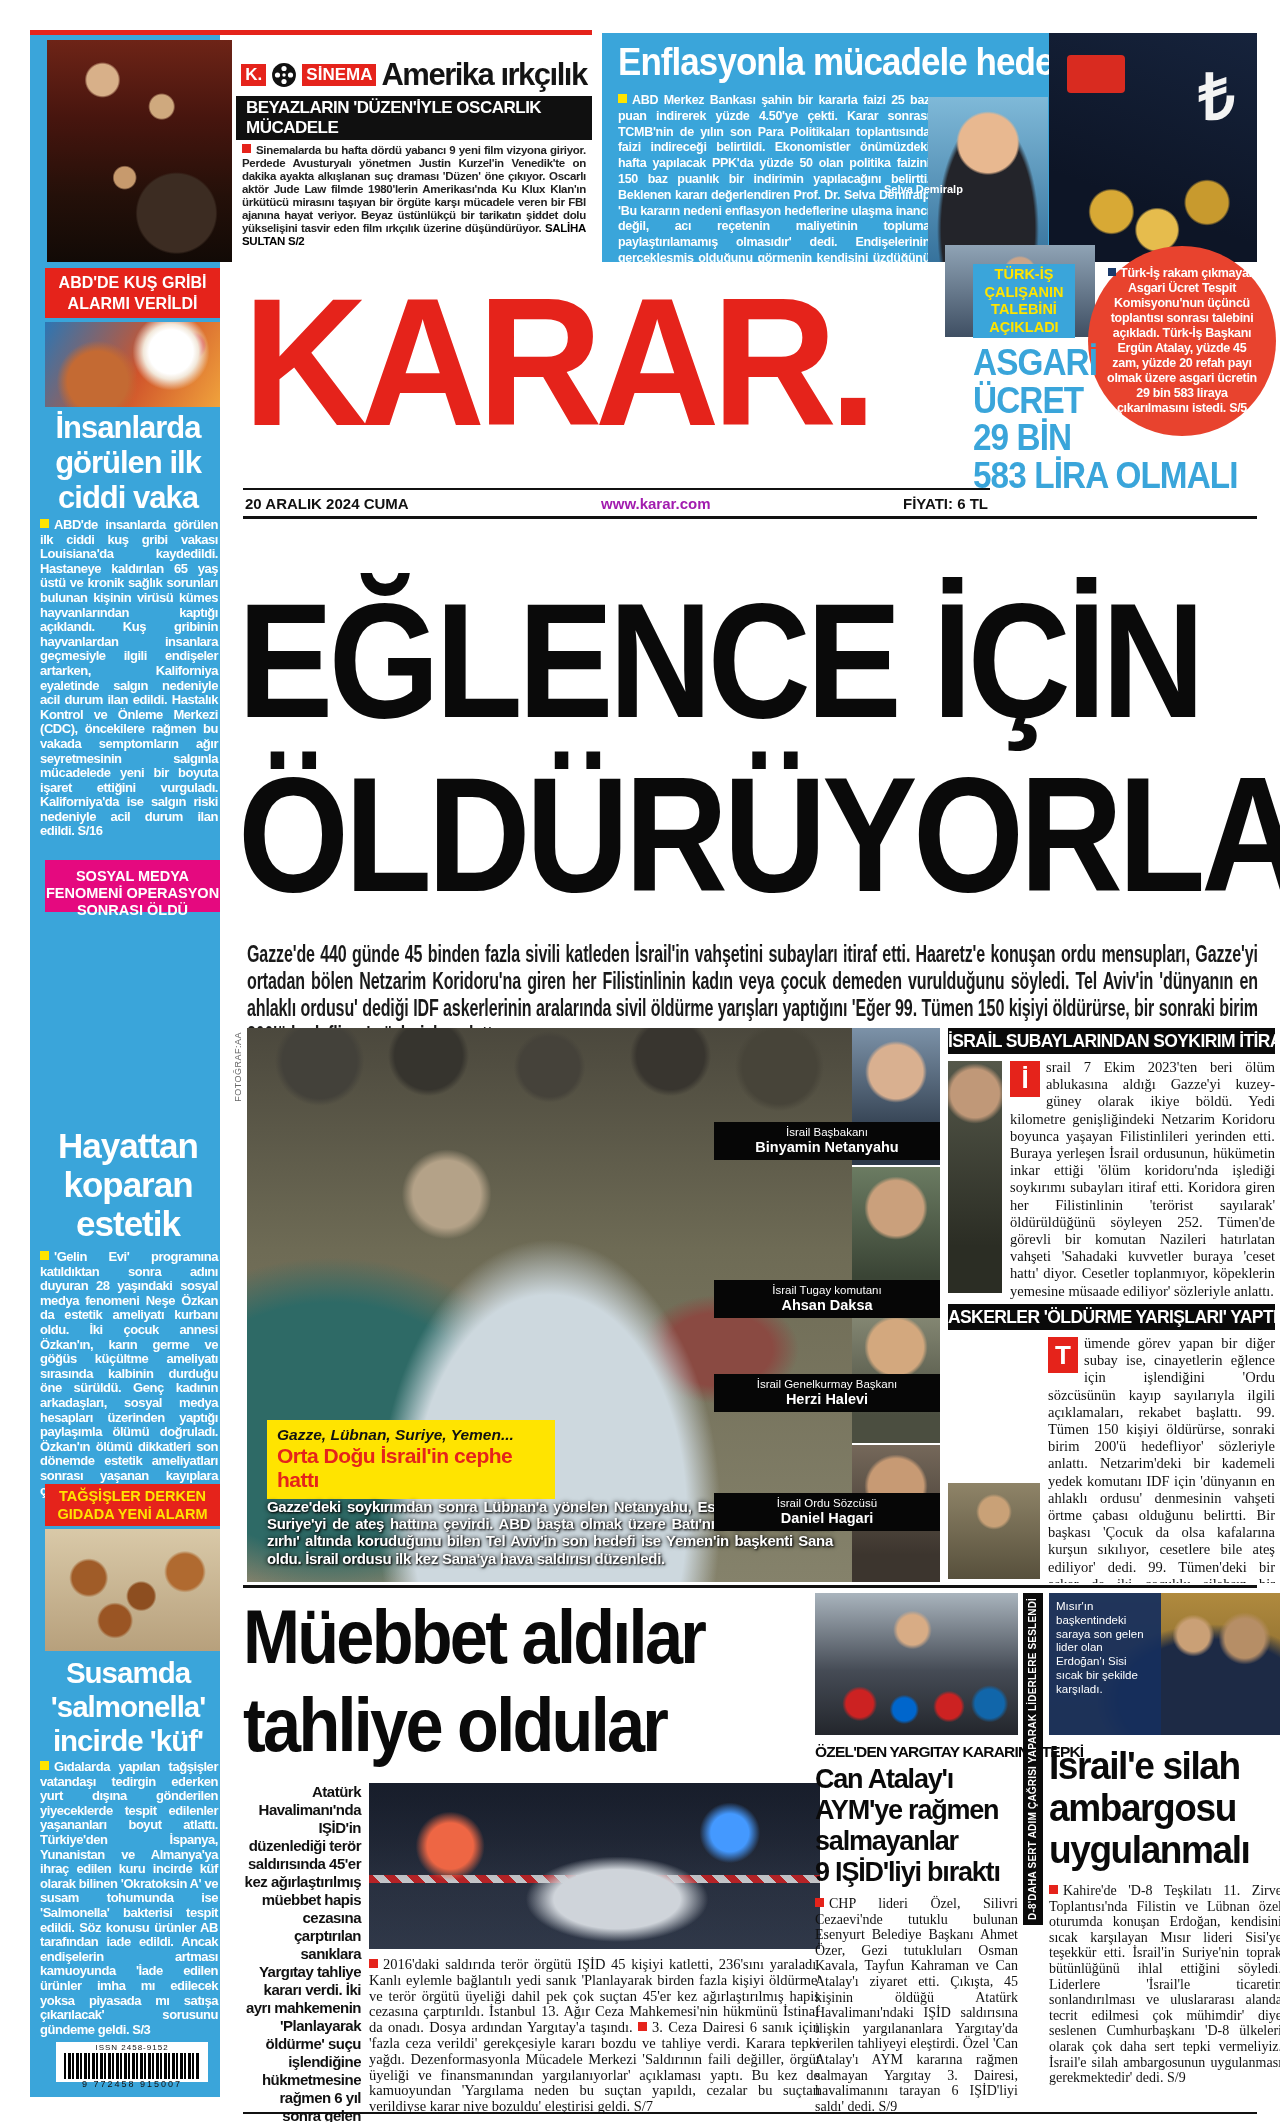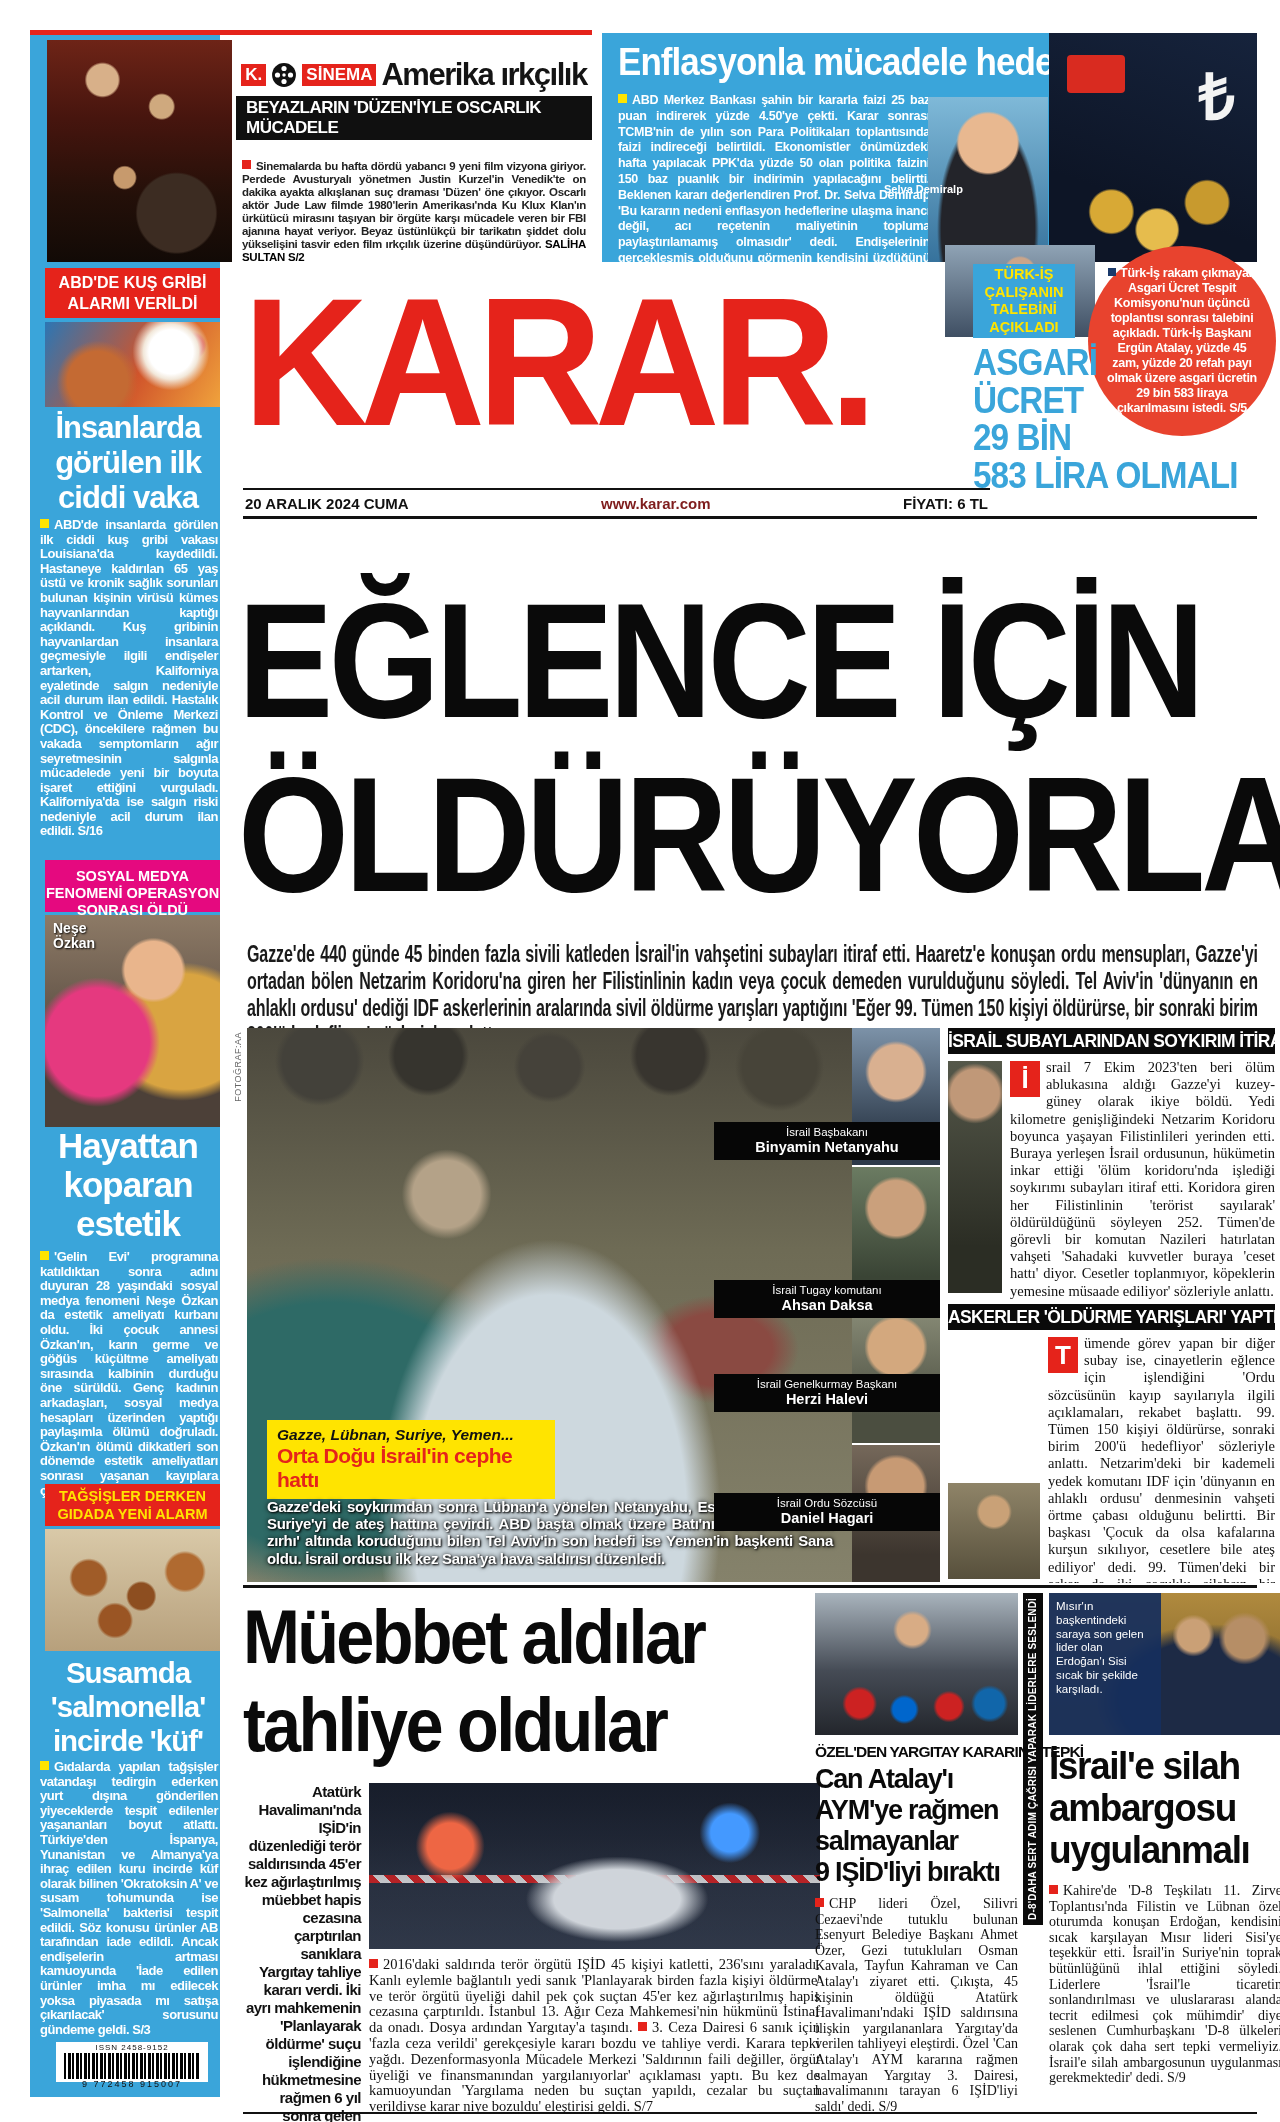--- a/index.html
+++ b/index.html
@@ -20,21 +20,21 @@
        radial-gradient(circle at 30% 18%,#d8b089 0 7%,transparent 8%),
        radial-gradient(circle at 62% 30%,#cfa97e 0 6%,transparent 7%),
        radial-gradient(circle at 42% 62%,#c79a6d 0 6%,transparent 7%),
        radial-gradient(circle at 70% 78%,#3c2c22 0 18%,transparent 19%),
        linear-gradient(180deg,#6e2417 0%,#47150e 35%,#241009 70%,#120a06 100%);}
   .cinema{left:236px;top:36px;width:356px;height:226px;background:#fff;}
   .cin-head-row{display:flex;align-items:center;justify-content:center;gap:5px;margin-top:22px;}
   .badge{background:#e5231b;color:#fff;font-weight:800;font-size:17px;padding:1px 4px;}
   .cin-h{font-size:31px;line-height:33px;font-weight:800;color:#141414;letter-spacing:-1.5px;text-align:center;}
   .cin-sub{background:#101010;color:#fff;font-weight:800;font-size:17px;letter-spacing:-0.5px;
-           width:fit-content;margin:5px auto 20px;padding:2px 10px;}
+           width:fit-content;margin:5px auto 4px;padding:2px 10px;}
   .cin-body{width:344px;margin:2px auto 0;font-size:11.5px;line-height:13px;font-weight:700;
             letter-spacing:-0.3px;color:#222;text-align:justify;}
   .cin-by{font-weight:800;color:#000;}
 
   .enfl{left:602px;top:33px;width:655px;height:229px;background:#3aa5da;overflow:hidden;}
   .enfl-h{position:absolute;left:16px;top:8px;font-size:38px;font-weight:800;color:#fff;
           letter-spacing:-1px;transform:scaleX(.92);transform-origin:0 0;white-space:nowrap;}
   .enfl-b{position:absolute;left:16px;top:60px;width:312px;font-size:12.5px;line-height:15.8px;
           font-weight:700;color:#fff;text-align:justify;letter-spacing:-0.3px;}
   .enfl-photo{position:absolute;left:326px;top:64px;width:120px;height:165px;
@@ -97,21 +97,21 @@
   .turkis{left:973px;top:264px;width:102px;height:74px;background:#3aa5da;color:#ffe400;
           font-weight:800;font-size:14.5px;line-height:17.5px;text-align:center;padding-top:2px;}
   .bubble{left:1088px;top:246px;width:188px;height:190px;background:#e8432e;border-radius:50%;
           color:#fff;font-size:12.5px;line-height:15px;font-weight:700;text-align:center;
           padding:20px 16px 0;letter-spacing:-0.3px;}
   .mw-head{left:973px;top:344px;width:300px;font-size:37px;line-height:37.5px;font-weight:800;
            color:#3aa5da;letter-spacing:-1px;transform:scaleX(.9);transform-origin:0 0;}
   .rule-top{left:243px;top:488px;width:747px;height:2px;background:#111;}
   .date-bar{left:243px;top:491px;width:747px;height:24px;display:flex;justify-content:space-between;
             align-items:center;font-size:15px;font-weight:700;color:#111;padding:0 2px;}
-  .site{color:#7f1d1d;text-decoration:none;text-align:center;}
+  .site{color:#a21caf;text-decoration:none;text-align:center;}
   .rule-bot{left:243px;top:516px;width:1014px;height:3px;background:#111;}
 
   
   .banner{left:243px;top:524px;width:957px;height:56px;background:#e5231b;color:#fff;overflow:hidden;}
   .banner span{display:inline-block;font-size:54px;line-height:55px;font-weight:800;letter-spacing:0.5px;
                padding-left:14px;transform:scaleX(.95);transform-origin:0 0;white-space:nowrap;}
   .bighead{left:238px;top:574px;width:1400px;font-size:164px;line-height:174px;font-weight:800;
            color:#0a0a0a;letter-spacing:-5px;transform:scaleX(.87);transform-origin:0 0;}
   .deck{left:247px;top:941px;width:1480px;font-size:23.5px;line-height:27px;font-weight:700;
         color:#1a1a1a;text-align:justify;transform:scaleX(.683);transform-origin:0 0;letter-spacing:-0.2px;}
@@ -252,23 +252,20 @@
       <div class="tl">₺</div>
     </div>
   </div>
 
   <div class="abs kicker k1">ABD'DE KUŞ GRİBİ ALARMI VERİLDİ</div>
   <div class="abs chicken"></div>
   <div class="abs side-h h-bf">İnsanlarda görülen ilk ciddi vaka</div>
   <div class="abs side-b b-bf"><span class="sqy"></span><span>ABD'de insanlarda görülen ilk ciddi kuş gribi vakası Louisiana'da kaydedildi. Hastaneye kaldırılan 65 yaş üstü ve kronik sağlık sorunları bulunan kişinin virüsü kümes hayvanlarından kaptığı açıklandı. Kuş gribinin hayvanlardan insanlara geçmesiyle ilgili endişeler artarken, Kaliforniya eyaletinde salgın nedeniyle acil durum ilan edildi. Hastalık Kontrol ve Önleme Merkezi (CDC), öncekilere rağmen bu vakada semptomların ağır seyretmesinin salgınla mücadelede yeni bir boyuta işaret ettiğini vurguladı. Kaliforniya'da ise salgın riski nedeniyle acil durum ilan edildi. S/16</span></div>
 
   <div class="abs k2">SOSYAL MEDYA FENOMENİ OPERASYON SONRASI ÖLDÜ</div>
-  <div class="abs nese">
-    <div class="nese-lab">Neşe Özkan</div>
-  </div>
   <div class="abs side-h h-est">Hayattan koparan estetik</div>
   <div class="abs side-b b-est"><span class="sqy"></span><span>'Gelin Evi' programına katıldıktan sonra adını duyuran 28 yaşındaki sosyal medya fenomeni Neşe Özkan da estetik ameliyatı kurbanı oldu. İki çocuk annesi Özkan'ın, karın germe ve göğüs küçültme ameliyatı sırasında kalbinin durduğu öne sürüldü. Genç kadının arkadaşları, sosyal medya hesapları üzerinden yaptığı paylaşımla ölümü doğruladı. Özkan'ın ölümü dikkatleri son dönemde estetik ameliyatları sonrası yaşanan kayıplara çevirdi. S/3</span></div>
 
   <div class="abs kicker k3">TAĞŞİŞLER DERKEN GIDADA YENİ ALARM</div>
   <div class="abs figs"></div>
   <div class="abs side-h h-food">Susamda 'salmonella' incirde 'küf'</div>
   <div class="abs side-b b-food"><span class="sqy"></span><span>Gıdalarda yapılan tağşişler vatandaşı tedirgin ederken yurt dışına gönderilen yiyeceklerde tespit edilenler yaşananları boyut atlattı. Türkiye'den İspanya, Yunanistan ve Almanya'ya ihraç edilen kuru incirde küf olarak bilinen 'Okratoksin A' ve susam tohumunda ise 'Salmonella' bakterisi tespit edildi. Söz konusu ürünler AB tarafından iade edildi. Ancak endişelerin artması kamuoyunda 'İade edilen ürünler imha mı edilecek yoksa piyasada mı satışa çıkarılacak' sorusunu gündeme geldi. S/3</span></div>
 
   <div class="abs barcode">
     <div class="issn">ISSN 2458-9152</div>

